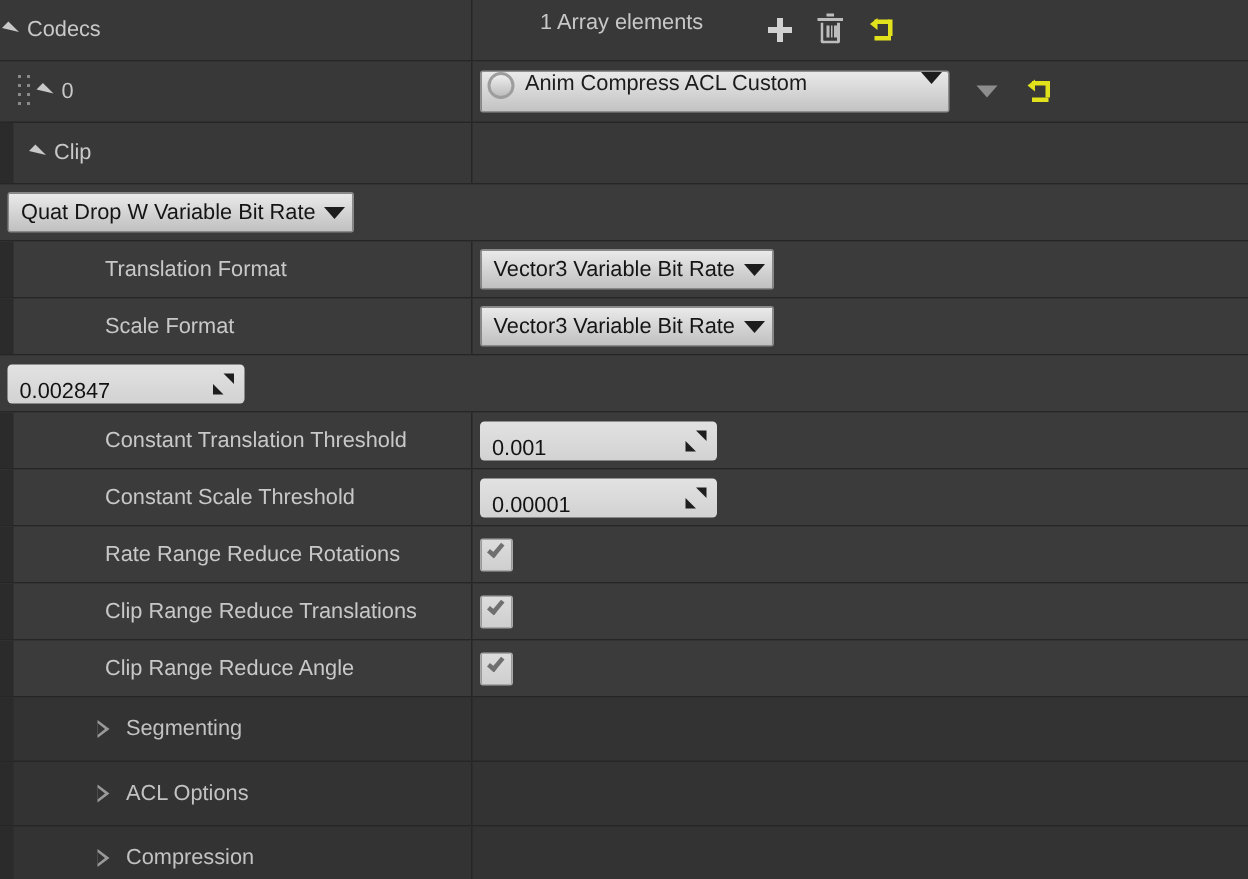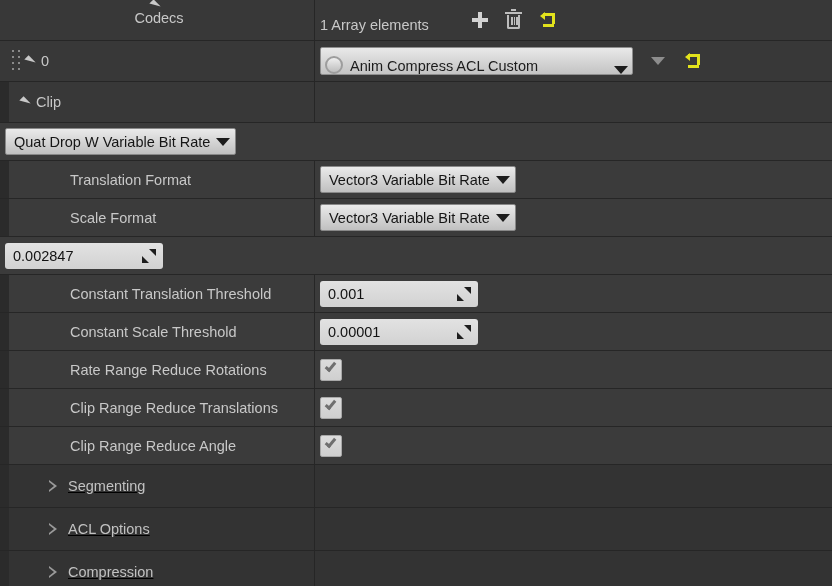--- a/index.html
+++ b/index.html
@@ -90,21 +90,21 @@
   }
   .dots i { display:block; width:2px; height:2px; background:#8a8a8a; }
 
   
   .rail {
     position:absolute; left:0; top:0; bottom:0;
     width:9px; background:#2b2b2b;
   }
 
   
-  .toolbar { display:flex; align-items:flex-end; gap:0; }
+  .toolbar { display:flex; align-items:flex-start; gap:0;margin-left:40px; }
   .toolbar .count { color:#c8c8c8; font-size:14.5px; margin-right:38px; }
   .ico-btn { width:26px;height:26px; display:flex;align-items:center;justify-content:center; margin-right:8px; flex:none; }
 
   .plus { position:relative; width:16px; height:16px; }
   .plus::before,.plus::after{ content:""; position:absolute; background:#d2d2d2; }
   .plus::before{ left:6px; top:0; width:4px; height:16px; }
   .plus::after{ top:6px; left:0; height:4px; width:16px; }
 
   .trash { position:relative; width:15px; height:17px; }
   .trash .lid { position:absolute; top:0; left:-1px; width:17px; height:2px; background:#bdbdbd; }
@@ -126,21 +126,21 @@
   .reset .ar{
     position:absolute; left:0px; top:-1px;
     width:0;height:0;
     border-top:4px solid transparent;
     border-bottom:4px solid transparent;
     border-right:5px solid #e2e21c;
   }
 
   
   .classpick {
-    display:flex; align-items:flex-end;
+    display:flex; align-items:flex-start;
     height:28px; width:313px;
     background:linear-gradient(#e9e9e9,#c3c3c3);
     border:1px solid #8e8e8e;
     border-radius:2px;
     padding:0 4px 0 4px;
   }
   .classpick .circle {
     width:18px;height:18px;border-radius:50%;
     background:linear-gradient(#efefef,#bdbdbd);
     border:2px solid #9d9d9d;
@@ -172,21 +172,21 @@
     text-align:center;
   }
   .combo .txt { color:#151515; font-size:14.5px; white-space:nowrap; margin-right:2px; }
 
   
   .numfield {
     position:relative;
     width:158px; height:26px;
     background:linear-gradient(#e2e2e2,#d2d2d2);
     border-radius:3px;
-    display:flex; align-items:center;
+    display:flex; align-items:flex-end;
     padding:0 8px;
   }
   .numfield .val { color:#121212; font-size:14.5px; }
   .numfield .grip {
     position:absolute; right:7px; top:6px;
     width:14px; height:14px;
   }
   .numfield .grip::before{
     content:""; position:absolute; right:0; top:0;
     width:0;height:0;
@@ -211,22 +211,22 @@
   .cbox .tick{
     position:absolute; left:4px; top:3px;
     width:11px; height:6px;
     border-left:3px solid #6f6f6f;
     border-bottom:3px solid #6f6f6f;
     transform:rotate(-50deg);
   }
 
   .ind-1 { padding-left:22px; }
   .ind-3 { padding-left:70px; }
-  .ind-collapse { padding-left:48px;text-decoration:underline; }
-  .ind-codecs { padding-left:4px;flex-direction:column; }
+  .ind-collapse { padding-left:64px; }
+  .ind-codecs { padding-left:4px; }
   .ind-elem { padding-left:12px; }
 </style>
 </head>
 <body>
 
 <div class="panel">
 
   <div class="row hdr">
     <div class="left ind-codecs">
       <span class="tri-open"></span>

